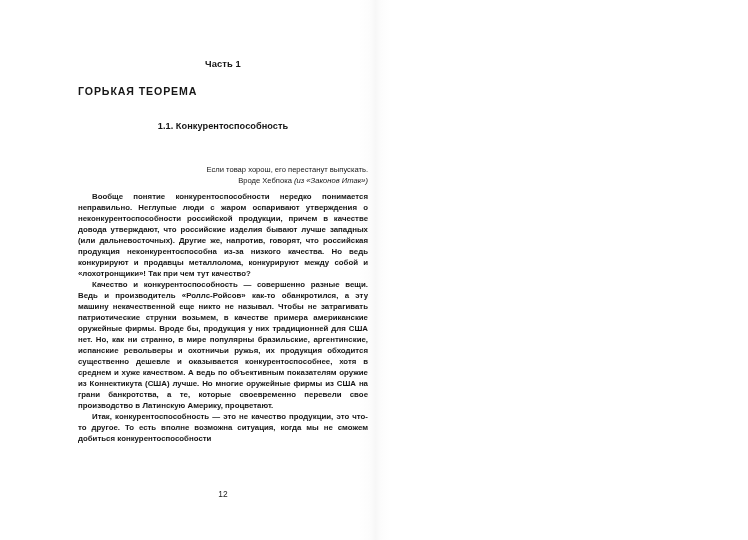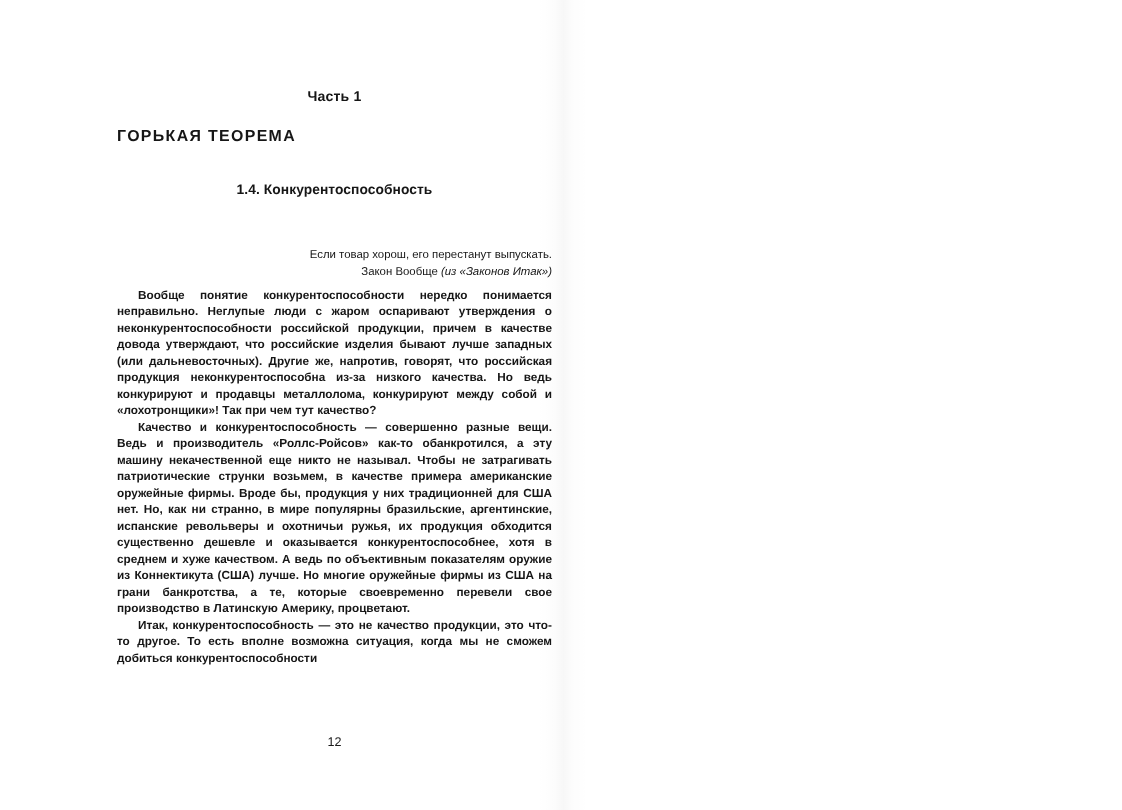--- a/index.html
+++ b/index.html
@@ -113,26 +113,26 @@
 
   <div class="gutter"></div>
 
   <div class="page page-left">
     <div class="col" style="top:58px;">
       <p class="part-label">Часть 1</p>
       <p class="part-title" style="margin-top:16px;">ГОРЬКАЯ ТЕОРЕМА</p>
     </div>
 
     <div class="col" style="top:121px;">
-      <p class="section-title">1.4. Конкурентоспособность</p>
+      <p class="section-title">1.1. Конкурентоспособность</p>
     </div>
 
     <div class="col" style="top:165px;">
       <p class="epigraph">Если товар хорош, его перестанут выпускать.</p>
-      <p class="epigraph"><span>Закон Вообще </span><span class="src-ital">(из «Законов Итак»)</span></p>
+      <p class="epigraph"><span>Вроде Хебпока </span><span class="src-ital">(из «Законов Итак»)</span></p>
     </div>
 
     <div class="col" style="top:191px;">
       <p class="body">Вообще понятие конкурентоспособности нередко понимается неправильно. Неглупые люди с жаром оспаривают утверждения о неконкурентоспособности российской продукции, причем в качестве довода утверждают, что российские изделия бывают лучше западных (или дальневосточных). Другие же, напротив, говорят, что российская продукция неконкурентоспособна из-за низкого качества. Но ведь конкурируют и продавцы металлолома, конкурируют между собой и «лохотронщики»! Так при чем тут качество?</p>
       <p class="body">Качество и конкурентоспособность — совершенно разные вещи. Ведь и производитель «Роллс-Ройсов» как-то обанкротился, а эту машину некачественной еще никто не называл. Чтобы не затрагивать патриотические струнки возьмем, в качестве примера американские оружейные фирмы. Вроде бы, продукция у них традиционней для США нет. Но, как ни странно, в мире популярны бразильские, аргентинские, испанские револьверы и охотничьи ружья, их продукция обходится существенно дешевле и оказывается конкурентоспособнее, хотя в среднем и хуже качеством. А ведь по объективным показателям оружие из Коннектикута (США) лучше. Но многие оружейные фирмы из США на грани банкротства, а те, которые своевременно перевели свое производство в Латинскую Америку, процветают.</p>
       <p class="body">Итак, конкурентоспособность — это не качество продукции, это что-то другое. То есть вполне возможна ситуация, когда мы не сможем добиться конкурентоспособности</p>
     </div>
 
     <div class="folio" style="top:489px;">12</div>
   </div>

